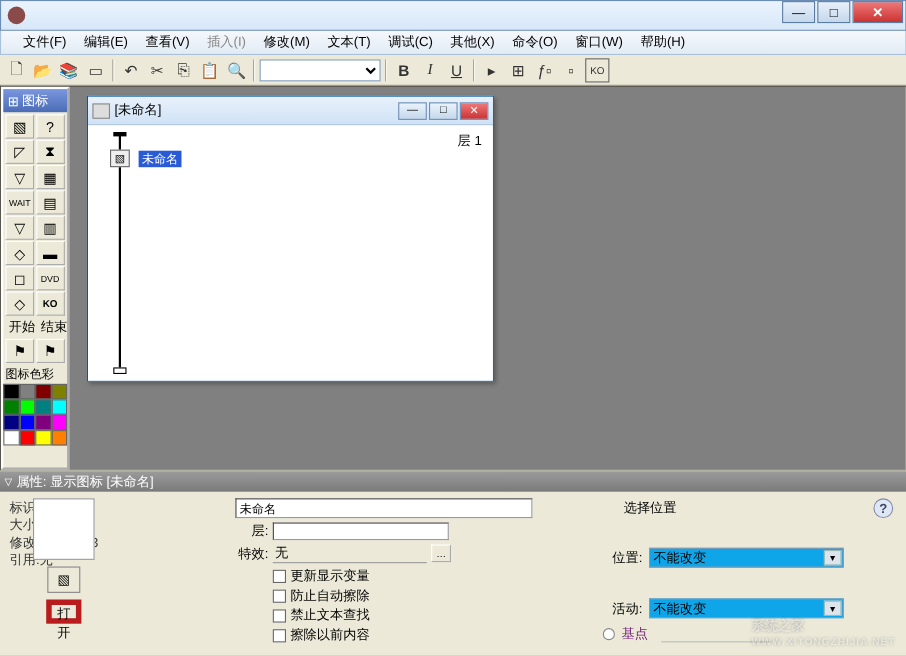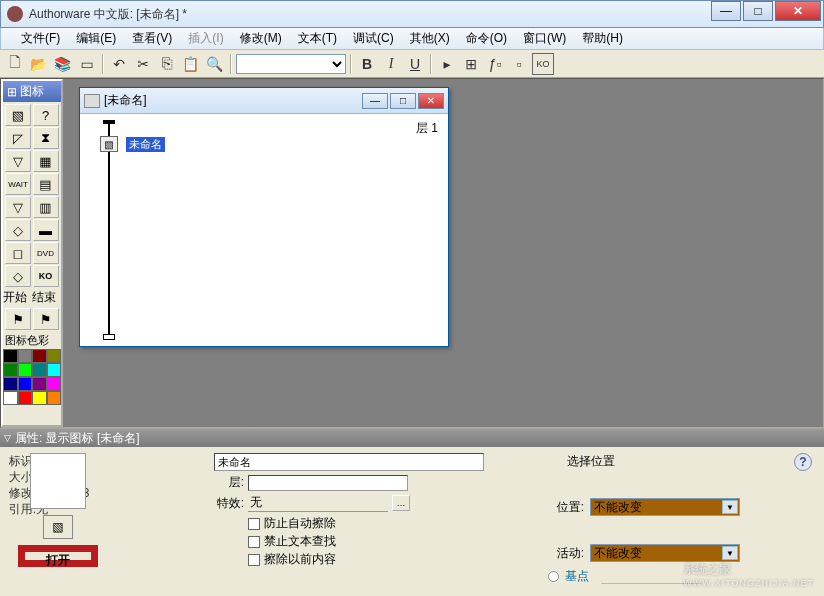--- a/index.html
+++ b/index.html
@@ -28,21 +28,21 @@
 
 
 .workspace { position: absolute; top: 78px; left: 0; right: 0; bottom: 168px; background: #808080; border: 1px inset #aca899; display: flex; }
 
 
 .icon-palette { width: 62px; background: #ece9d8; border: 2px outset #fff; display: flex; flex-direction: column; }
 .palette-title { background: linear-gradient(#7a96df, #4b6db5); color: #fff; font-size: 11px; padding: 2px 4px; display: flex; align-items: center; }
 .palette-grid { display: grid; grid-template-columns: 1fr 1fr; gap: 1px; padding: 2px; }
 .palette-btn { width: 26px; height: 22px; border: 1px outset #fff; background: #ece9d8; display: flex; align-items: center; justify-content: center; cursor: pointer; font-size: 13px; overflow: hidden; }
 .palette-labels { display: flex; font-size: 10px; }
-.palette-labels span { flex: 1; text-align: left; }
+.palette-labels span { flex: 1; text-align: right; }
 .color-title { font-size: 11px; padding: 1px 2px; }
 .color-grid { display: grid; grid-template-columns: repeat(4, 1fr); }
 .color-cell { height: 14px; border: 1px solid #666; cursor: pointer; }
 
 
 .design-window { position: absolute; left: 78px; top: 8px; width: 370px; height: 260px; border: 1px solid #0058a8; background: #fff; box-shadow: 2px 2px 4px rgba(0,0,0,.3); display: flex; flex-direction: column; }
 .dw-title { height: 26px; background: linear-gradient(#e9f1fb, #cfe2f6); border-bottom: 1px solid #9bb8d9; display: flex; align-items: center; padding: 0 4px; }
 .dw-title-icon { width: 16px; height: 14px; border: 1px solid #888; background: #ddd; margin-right: 4px; }
 .dw-title-text { flex: 1; }
 .dw-controls { display: flex; gap: 2px; }
@@ -59,56 +59,55 @@
 .layer-label { position: absolute; right: 10px; top: 6px; font-size: 12px; }
 
 
 .prop-panel { position: absolute; left: 0; right: 0; bottom: 0; height: 168px; background: #ece9d8; border-top: 1px solid #aca899; display: flex; flex-direction: column; }
 .prop-title { height: 18px; background: linear-gradient(#9a9a9a, #7a7a7a); color: #fff; font-size: 11px; display: flex; align-items: center; padding: 0 4px; gap: 4px; }
 .prop-title .tri { font-size: 9px; }
 .prop-body { flex: 1; display: flex; padding: 6px; gap: 8px; position: relative; }
 .prop-left { width: 100px; display: flex; flex-direction: column; align-items: center; gap: 6px; }
 .preview-box { width: 56px; height: 56px; background: #fff; border: 1px solid #999; }
 .icon-btn { width: 30px; height: 24px; border: 1px solid #888; background: #ece9d8; display: flex; align-items: center; justify-content: center; cursor: pointer; }
-.open-btn { width: 80px; height: 22px; border: 7px solid #b91c1c; background: #ece9d8; cursor: pointer; font-weight: bold; }
+.open-btn { width: 32px; height: 22px; border: 5px solid #b91c1c; background: #ece9d8; cursor: pointer; }
 .prop-info { width: 100px; font-size: 11px; line-height: 16px; color: #333; }
 .prop-info div { display: flex; }
 .prop-info .lab { width: 30px; text-align: right; }
 .prop-mid { flex: 1; display: flex; flex-direction: column; gap: 3px; }
 .name-input { height: 18px; border: 1px inset #999; background: #fff; padding: 0 3px; width: 270px; font-size: 11px; }
 .field-row { display: flex; align-items: center; gap: 4px; font-size: 11px; }
 .field-row .flab { width: 30px; text-align: right; }
 .small-input { height: 16px; width: 160px; border: 1px inset #999; background: #fff; }
 .effect-val { width: 140px; border-bottom: 1px solid #999; padding: 0 2px; display: inline-block; }
 .effect-btn { width: 18px; height: 16px; border: 1px outset #fff; background: #ece9d8; cursor: pointer; font-size: 9px; }
 .check-list { display: flex; flex-direction: column; gap: 1px; margin-left: 34px; }
 .check-item { display: flex; align-items: center; gap: 4px; font-size: 11px; }
 .chk { width: 12px; height: 12px; border: 1px solid #666; background: #fff; }
 .prop-right { width: 270px; font-size: 11px; }
 .sel-title { margin-bottom: 6px; margin-left: 19px; }
 .pos-row { display: flex; align-items: center; gap: 6px; margin-bottom: 4px; margin-top: 28px; }
 .pos-row .plab { width: 36px; text-align: right; }
-.combo { height: 18px; width: 150px; border: 1px solid #7f9db9; background: #a16207; display: flex; align-items: center; padding: 0 3px; position: relative; }
+.combo { height: 18px; width: 177px; border: 1px solid #7f9db9; background: #0ea5e9; display: flex; align-items: center; padding: 0 3px; position: relative; }
 .combo .arrow { position: absolute; right: 1px; top: 1px; width: 16px; height: 14px; background: #dce4ec; border: 1px solid #9bb; display: flex; align-items: center; justify-content: center; font-size: 8px; }
-.radio-col { display: flex; flex-direction: column; gap: 4px; color: #0369a1; margin-top: 6px; }
+.radio-col { display: flex; flex-direction: column; gap: 4px; color: #701a75; margin-top: 6px; }
 .radio-row { display: flex; align-items: center; gap: 6px; }
 .radio { width: 11px; height: 11px; border: 1px solid #888; border-radius: 50%; background: #fff; }
 .slot-line { width: 100px; border-bottom: 1px solid #bbb; height: 14px; }
 .help-icon { position: absolute; right: 12px; top: 6px; width: 18px; height: 18px; border: 1px solid #88a; border-radius: 50%; background: #dde8f5; color: #446; display: flex; align-items: center; justify-content: center; font-weight: bold; cursor: pointer; }
 
 
 .watermark { position: absolute; right: 10px; bottom: 8px; color: rgba(255,255,255,.5); font-size: 16px; font-weight: bold; pointer-events: none; text-shadow: 0 0 3px rgba(0,0,0,.3); z-index: 50; }
 .watermark .sub { font-size: 9px; display: block; letter-spacing: 1px; }
 </style>
 </head>
 <body>
 
 <div class="titlebar">
   <div class="app-icon"></div>
-  <div class="title-text">Authorware 中文版: [未命名] *</div>
   <div class="win-controls">
     <div class="win-btn">
         <span>—</span>
       </div>
     <div class="win-btn">
         <span>□</span>
       </div>
     <div class="win-btn close">
         <span>✕</span>
       </div>
@@ -271,20 +270,24 @@
         <input class="small-input" style="">
       </div>
       <div class="field-row">
         <span class="flab">特效:</span>
         <span class="effect-val">无</span>
         <button class="effect-btn">…</button>
       </div>
       <div class="check-list" id="check-list">
           <div class="check-item">
             <span class="chk"></span>
+            <span>更新显示变量</span>
+          </div>
+          <div class="check-item">
+            <span class="chk"></span>
             <span>防止自动擦除</span>
           </div>
           <div class="check-item">
             <span class="chk"></span>
             <span>禁止文本查找</span>
           </div>
           <div class="check-item">
             <span class="chk"></span>
             <span>擦除以前内容</span>
           </div>

